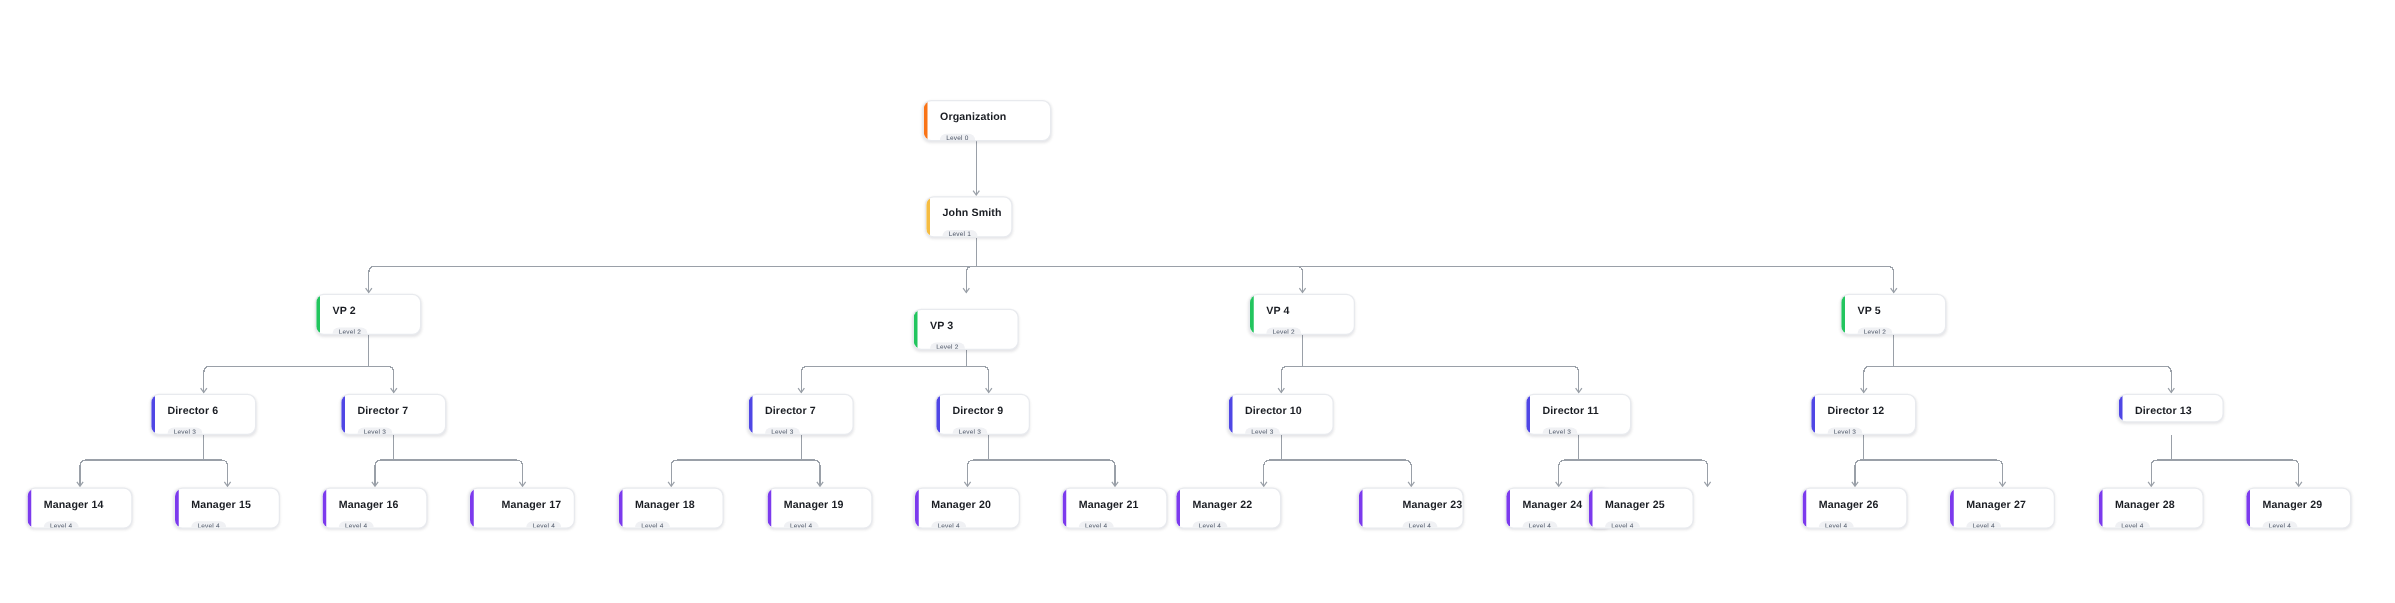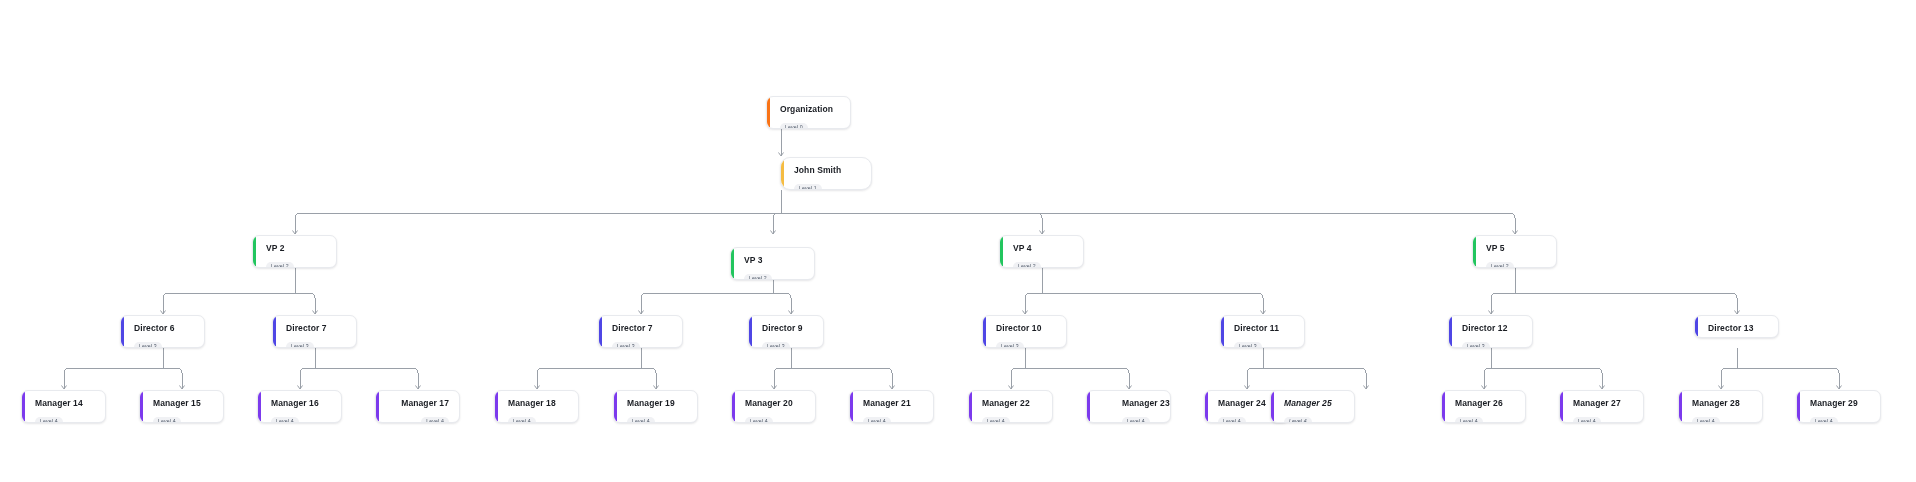--- a/index.html
+++ b/index.html
@@ -138,26 +138,26 @@
       <path d="M1481.5,385.5 L1484,389 L1486.5,385.5" fill="none" stroke="#9aa0a8" stroke-width="1"></path>
       <path d="M1491,368 H1597 Q1602,368 1602,373 V389" fill="none" stroke="#9aa0a8" stroke-width="1" shape-rendering="crispEdges"></path>
       <path d="M1599.5,385.5 L1602,389 L1604.5,385.5" fill="none" stroke="#9aa0a8" stroke-width="1"></path>
       <path d="M1737,348 V368" fill="none" stroke="#9aa0a8" stroke-width="1" shape-rendering="crispEdges"></path>
       <path d="M1737,368 H1726 Q1721,368 1721,373 V389" fill="none" stroke="#9aa0a8" stroke-width="1" shape-rendering="crispEdges"></path>
       <path d="M1718.5,385.5 L1721,389 L1723.5,385.5" fill="none" stroke="#9aa0a8" stroke-width="1"></path>
       <path d="M1737,368 H1834 Q1839,368 1839,373 V389" fill="none" stroke="#9aa0a8" stroke-width="1" shape-rendering="crispEdges"></path>
       <path d="M1836.5,385.5 L1839,389 L1841.5,385.5" fill="none" stroke="#9aa0a8" stroke-width="1"></path>
     </svg>
   <div id="node-layer">
-      <div class="node-card" style="left: 738px; top: 96px; width: 85px; height: 33px; margin-left: 28px;">
+      <div class="node-card" style="left: 738px; top: 80px; width: 103px; height: 33px;">
         <div class="node-accent" style="background: rgb(249, 115, 22);"></div>
         <div class="node-title">Organization</div>
         <div><span class="node-badge">Level 0</span></div>
       </div>
-      <div class="node-card" style="left: 780px; top: 157px; width: 92px; height: 33px; border-radius: 10px;">
+      <div class="node-card" style="left: 740px; top: 157px; width: 70px; height: 33px;">
         <div class="node-accent" style="background: rgb(245, 188, 66);"></div>
         <div class="node-title">John Smith</div>
         <div><span class="node-badge">Level 1</span></div>
       </div>
       <div class="node-card" style="left: 252px; top: 235px; width: 85px; height: 33px;">
         <div class="node-accent" style="background: rgb(34, 197, 94);"></div>
         <div class="node-title">VP 2</div>
         <div><span class="node-badge">Level 2</span></div>
       </div>
       <div class="node-card" style="left: 730px; top: 247px; width: 85px; height: 33px;">
@@ -248,36 +248,36 @@
       <div class="node-card" style="left: 731px; top: 390px; width: 85px; height: 33px;">
         <div class="node-accent" style="background: rgb(124, 58, 237);"></div>
         <div class="node-title">Manager 20</div>
         <div><span class="node-badge">Level 4</span></div>
       </div>
       <div class="node-card" style="left: 849px; top: 390px; width: 85px; height: 33px;">
         <div class="node-accent" style="background: rgb(124, 58, 237);"></div>
         <div class="node-title">Manager 21</div>
         <div><span class="node-badge">Level 4</span></div>
       </div>
-      <div class="node-card" style="left: 968px; top: 390px; width: 85px; height: 33px;">
+      <div class="node-card" style="left: 940px; top: 390px; width: 85px; height: 33px;">
         <div class="node-accent" style="background: rgb(124, 58, 237);"></div>
         <div class="node-title">Manager 22</div>
         <div><span class="node-badge">Level 4</span></div>
       </div>
       <div class="node-card" style="left: 1086px; top: 390px; width: 85px; height: 33px; padding-left: 35px;">
         <div class="node-accent" style="background: rgb(124, 58, 237);"></div>
         <div class="node-title">Manager 23</div>
         <div><span class="node-badge">Level 4</span></div>
       </div>
       <div class="node-card" style="left: 1204px; top: 390px; width: 85px; height: 33px;">
         <div class="node-accent" style="background: rgb(124, 58, 237);"></div>
         <div class="node-title">Manager 24</div>
         <div><span class="node-badge">Level 4</span></div>
       </div>
-      <div class="node-card" style="left: 1270px; top: 390px; width: 85px; height: 33px; font-style: italic;">
+      <div class="node-card" style="left: 1270px; top: 390px; width: 85px; height: 33px;">
         <div class="node-accent" style="background: rgb(124, 58, 237);"></div>
         <div class="node-title">Manager 25</div>
         <div><span class="node-badge">Level 4</span></div>
       </div>
       <div class="node-card" style="left: 1441px; top: 390px; width: 85px; height: 33px;">
         <div class="node-accent" style="background: rgb(124, 58, 237);"></div>
         <div class="node-title">Manager 26</div>
         <div><span class="node-badge">Level 4</span></div>
       </div>
       <div class="node-card" style="left: 1559px; top: 390px; width: 85px; height: 33px;">

